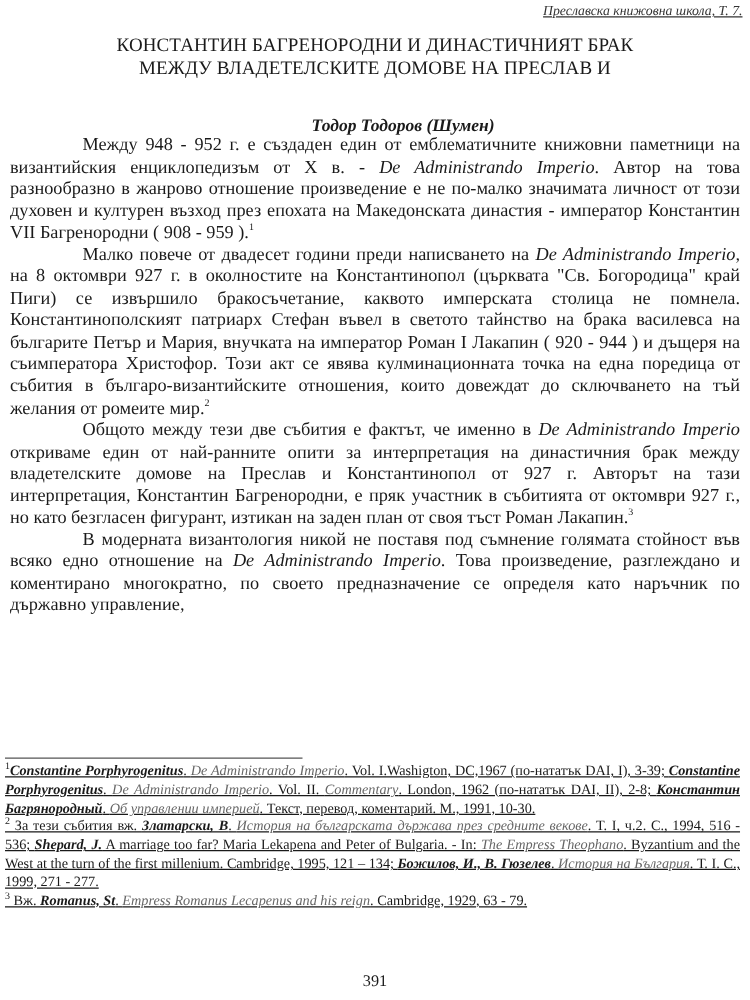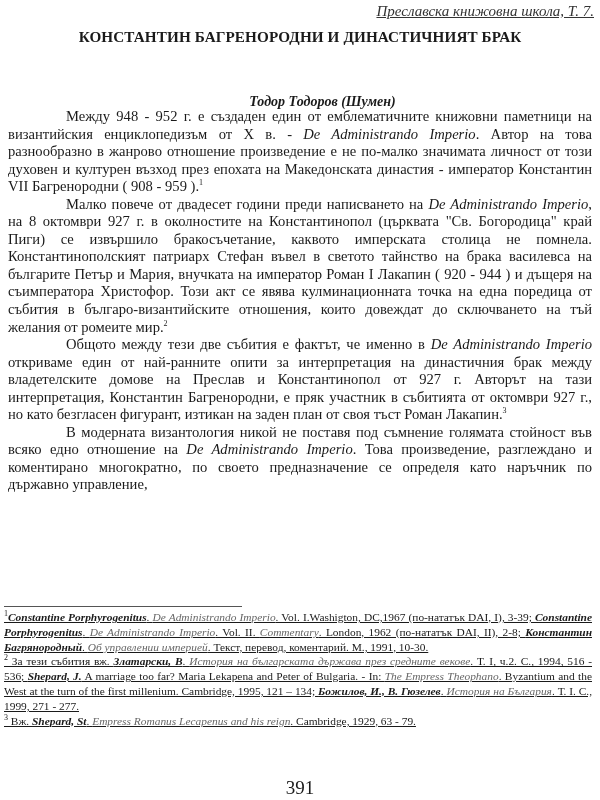--- a/index.html
+++ b/index.html
@@ -4,26 +4,26 @@
   <style>
     html, body { margin: 0; padding: 0; background: #ffffff; }
     body {
       width: 600px; height: 800px; overflow: hidden; position: relative;
       font-family: "Liberation Serif", "DejaVu Serif", serif;
       color: #1a1a1a;
     }
     .page { position: absolute; left: 0; top: 0; width: 600px; height: 800px; }
     .running-head {
       position: absolute; right: 6px; top: 3px;
-      font-size: 15px; font-style: italic; text-decoration: underline;
+      font-size: 11px; font-style: italic; text-decoration: underline;
       color: #333;
     }
     .title {
       position: absolute; left: 20px; right: 20px; top: 28px;
-      text-align: center; font-weight: bold; font-size: 15.2px; line-height: 18px;
+      text-align: center; font-weight: normal; font-size: 15.2px; line-height: 18px;
       letter-spacing: 0.1px;
     }
     .author {
       position: absolute; left: 0; right: 0; top: 94px;
       text-align: center; font-weight: bold; font-style: italic; font-size: 14px; padding-left: 45px;
     }
     .body-text {
       position: absolute; left: 8px; width: 584px; top: 108px;
       font-size: 14.6px; line-height: 17.55px; text-align: justify;
     }
@@ -36,44 +36,45 @@
     }
     .footnotes {
       position: absolute; left: 4px; width: 588px; top: 610px;
       font-size: 11.4px; line-height: 14.8px; text-align: justify;
     }
     .footnotes p { margin: 0; text-align: justify; text-decoration: underline; }
     .footnotes .fb { font-weight: bold; font-style: italic; }
     .footnotes .fi { font-style: italic; color: #666; }
     .page-number {
       position: absolute; left: 0; right: 0; top: 777px;
-      text-align: center; font-size: 19px;
+      text-align: center; font-size: 13px;
     }
   </style>
 </head>
 <body>
 
 <div class="page">
   <div class="running-head">Преславска книжовна школа, Т. 7.</div>
 
   <div class="title">
     <div>КОНСТАНТИН БАГРЕНОРОДНИ И ДИНАСТИЧНИЯТ БРАК</div>
+    <div>МЕЖДУ ВЛАДЕТЕЛСКИТЕ ДОМОВЕ НА ПРЕСЛАВ И</div>
   </div>
 
   <div class="author">Тодор  Тодоров (Шумен)</div>
 
   <div class="body-text">
     <p>Между 948 - 952 г. е създаден един от емблематичните книжовни паметници на  византийския енциклопедизъм от X в. - <i>De Administrando Imperio</i>. Автор на това разнообразно в жанрово отношение произведение е не по-малко значимата личност от този духовен и културен възход през епохата на Македонската династия - император Константин VII Багренородни ( 908 - 959 ).<sup>1</sup></p>
     <p>Малко повече от двадесет години преди написването на <i>De Administrando Imperio</i>, на 8 октомври 927 г. в околностите на Константинопол (църквата "Св. Богородица" край Пиги) се извършило бракосъчетание, каквото имперската столица не помнела. Константинополският патриарх Стефан въвел в светото тайнство на брака василевса на българите Петър и Мария, внучката на император Роман I Лакапин ( 920 - 944 ) и дъщеря на съимператора Христофор. Този акт се явява кулминационната точка на една поредица от събития в българо-византийските отношения, които довеждат до сключването на тъй желания от ромеите мир.<sup>2</sup></p>
     <p>Общото между тези две събития е фактът, че именно в <i>De Administrando Imperio</i> откриваме един от най-ранните опити за интерпретация на династичния брак между владетелските домове на Преслав и Константинопол от 927 г. Авторът на тази интерпретация, Константин Багренородни, е пряк участник в събитията от октомври 927 г., но като безгласен фигурант, изтикан на заден план от своя тъст Роман Лакапин.<sup>3</sup></p>
     <p>В модерната византология никой не поставя под съмнение голямата стойност във всяко едно отношение на <i>De Administrando Imperio</i>. Това произведение, разглеждано и коментирано многократно, по своето предназначение се определя като наръчник по държавно управление,</p>
   </div>
 
   <div class="fn-rule"></div>
 
   <div class="footnotes">
     <p><sup>1</sup><span class="fb" style="font-weight: bold;">Constantine Porphyrogenitus</span>. <span class="fi">De Administrando Imperio</span>. Vol. I.Washigton, DC,1967 (по-нататък DAI, I), 3-39; <span class="fb" style="font-weight: bold;">Constantine Porphyrogenitus</span>. <span class="fi">De Administrando Imperio</span>. Vol. II. <span class="fi">Commentary</span>. London, 1962 (по-нататък DAI, II), 2-8; <span class="fb" style="font-weight: bold;">Константин Багрянородный</span>. <span class="fi">Об управлении империей</span>. Текст, перевод, коментарий. М., 1991, 10-30.</p>
     <p><sup>2</sup> За тези събития вж. <span class="fb" style="font-weight: bold;">Златарски, В</span>. <span class="fi">История на българската държава през средните векове</span>. Т. I, ч.2. С., 1994, 516 - 536; <span class="fb" style="font-weight: bold;">Shepard, J.</span> A marriage too far? Maria Lekapena and Peter of Bulgaria. - In: <span class="fi">The Empress Theophano</span>. Byzantium and the West at the turn of the first millenium. Cambridge, 1995,  121 – 134; <span class="fb" style="font-weight: bold;">Божилов, И., В. Гюзелев</span>. <span class="fi">История на България</span>. Т. I. С., 1999, 271 - 277.</p>
-    <p><sup>3</sup> Вж. <span class="fb" style="font-weight: bold;">Shepard, St</span>. <span class="fi">Empress Romanus Lecapenus and his reign</span>. Cambridge, 1929, 63 - 79.</p>
+    <p><sup>3</sup> Вж. <span class="fb" style="font-weight: bold;">Romanus, St</span>. <span class="fi">Empress Romanus Lecapenus and his reign</span>. Cambridge, 1929, 63 - 79.</p>
   </div>
 
   <div class="page-number">391</div>
 </div>
 
 </body></html>

